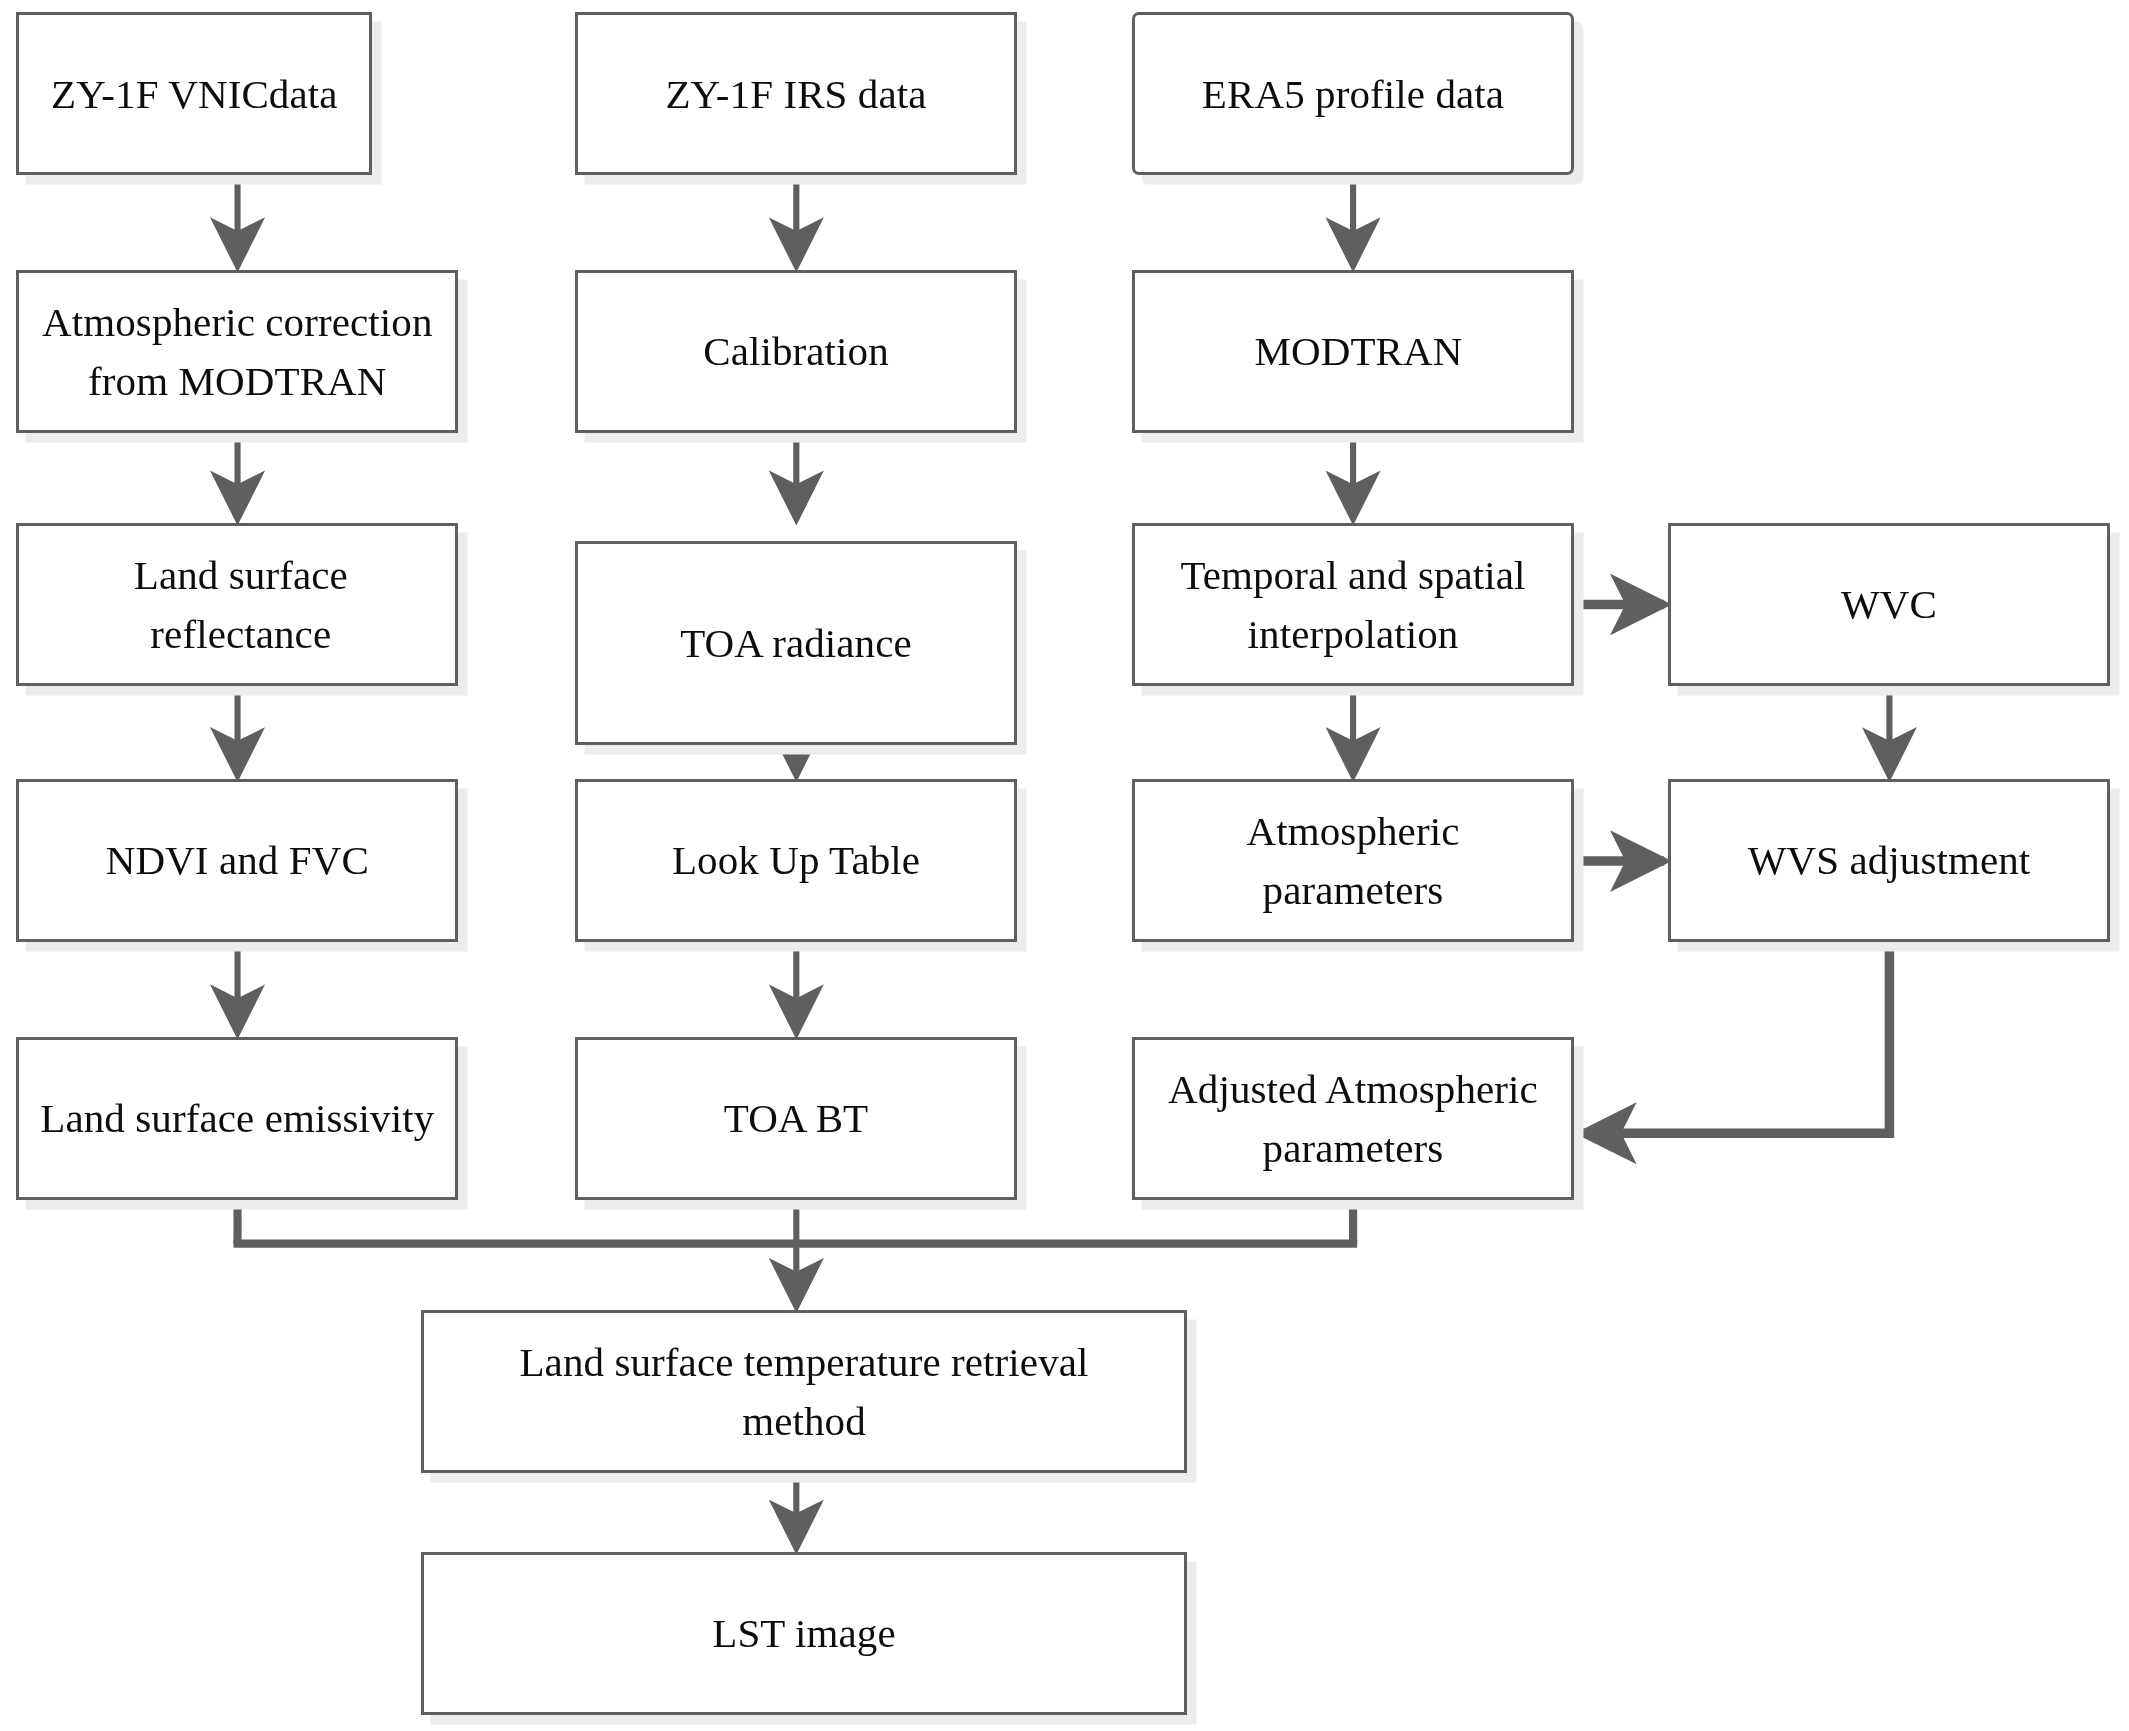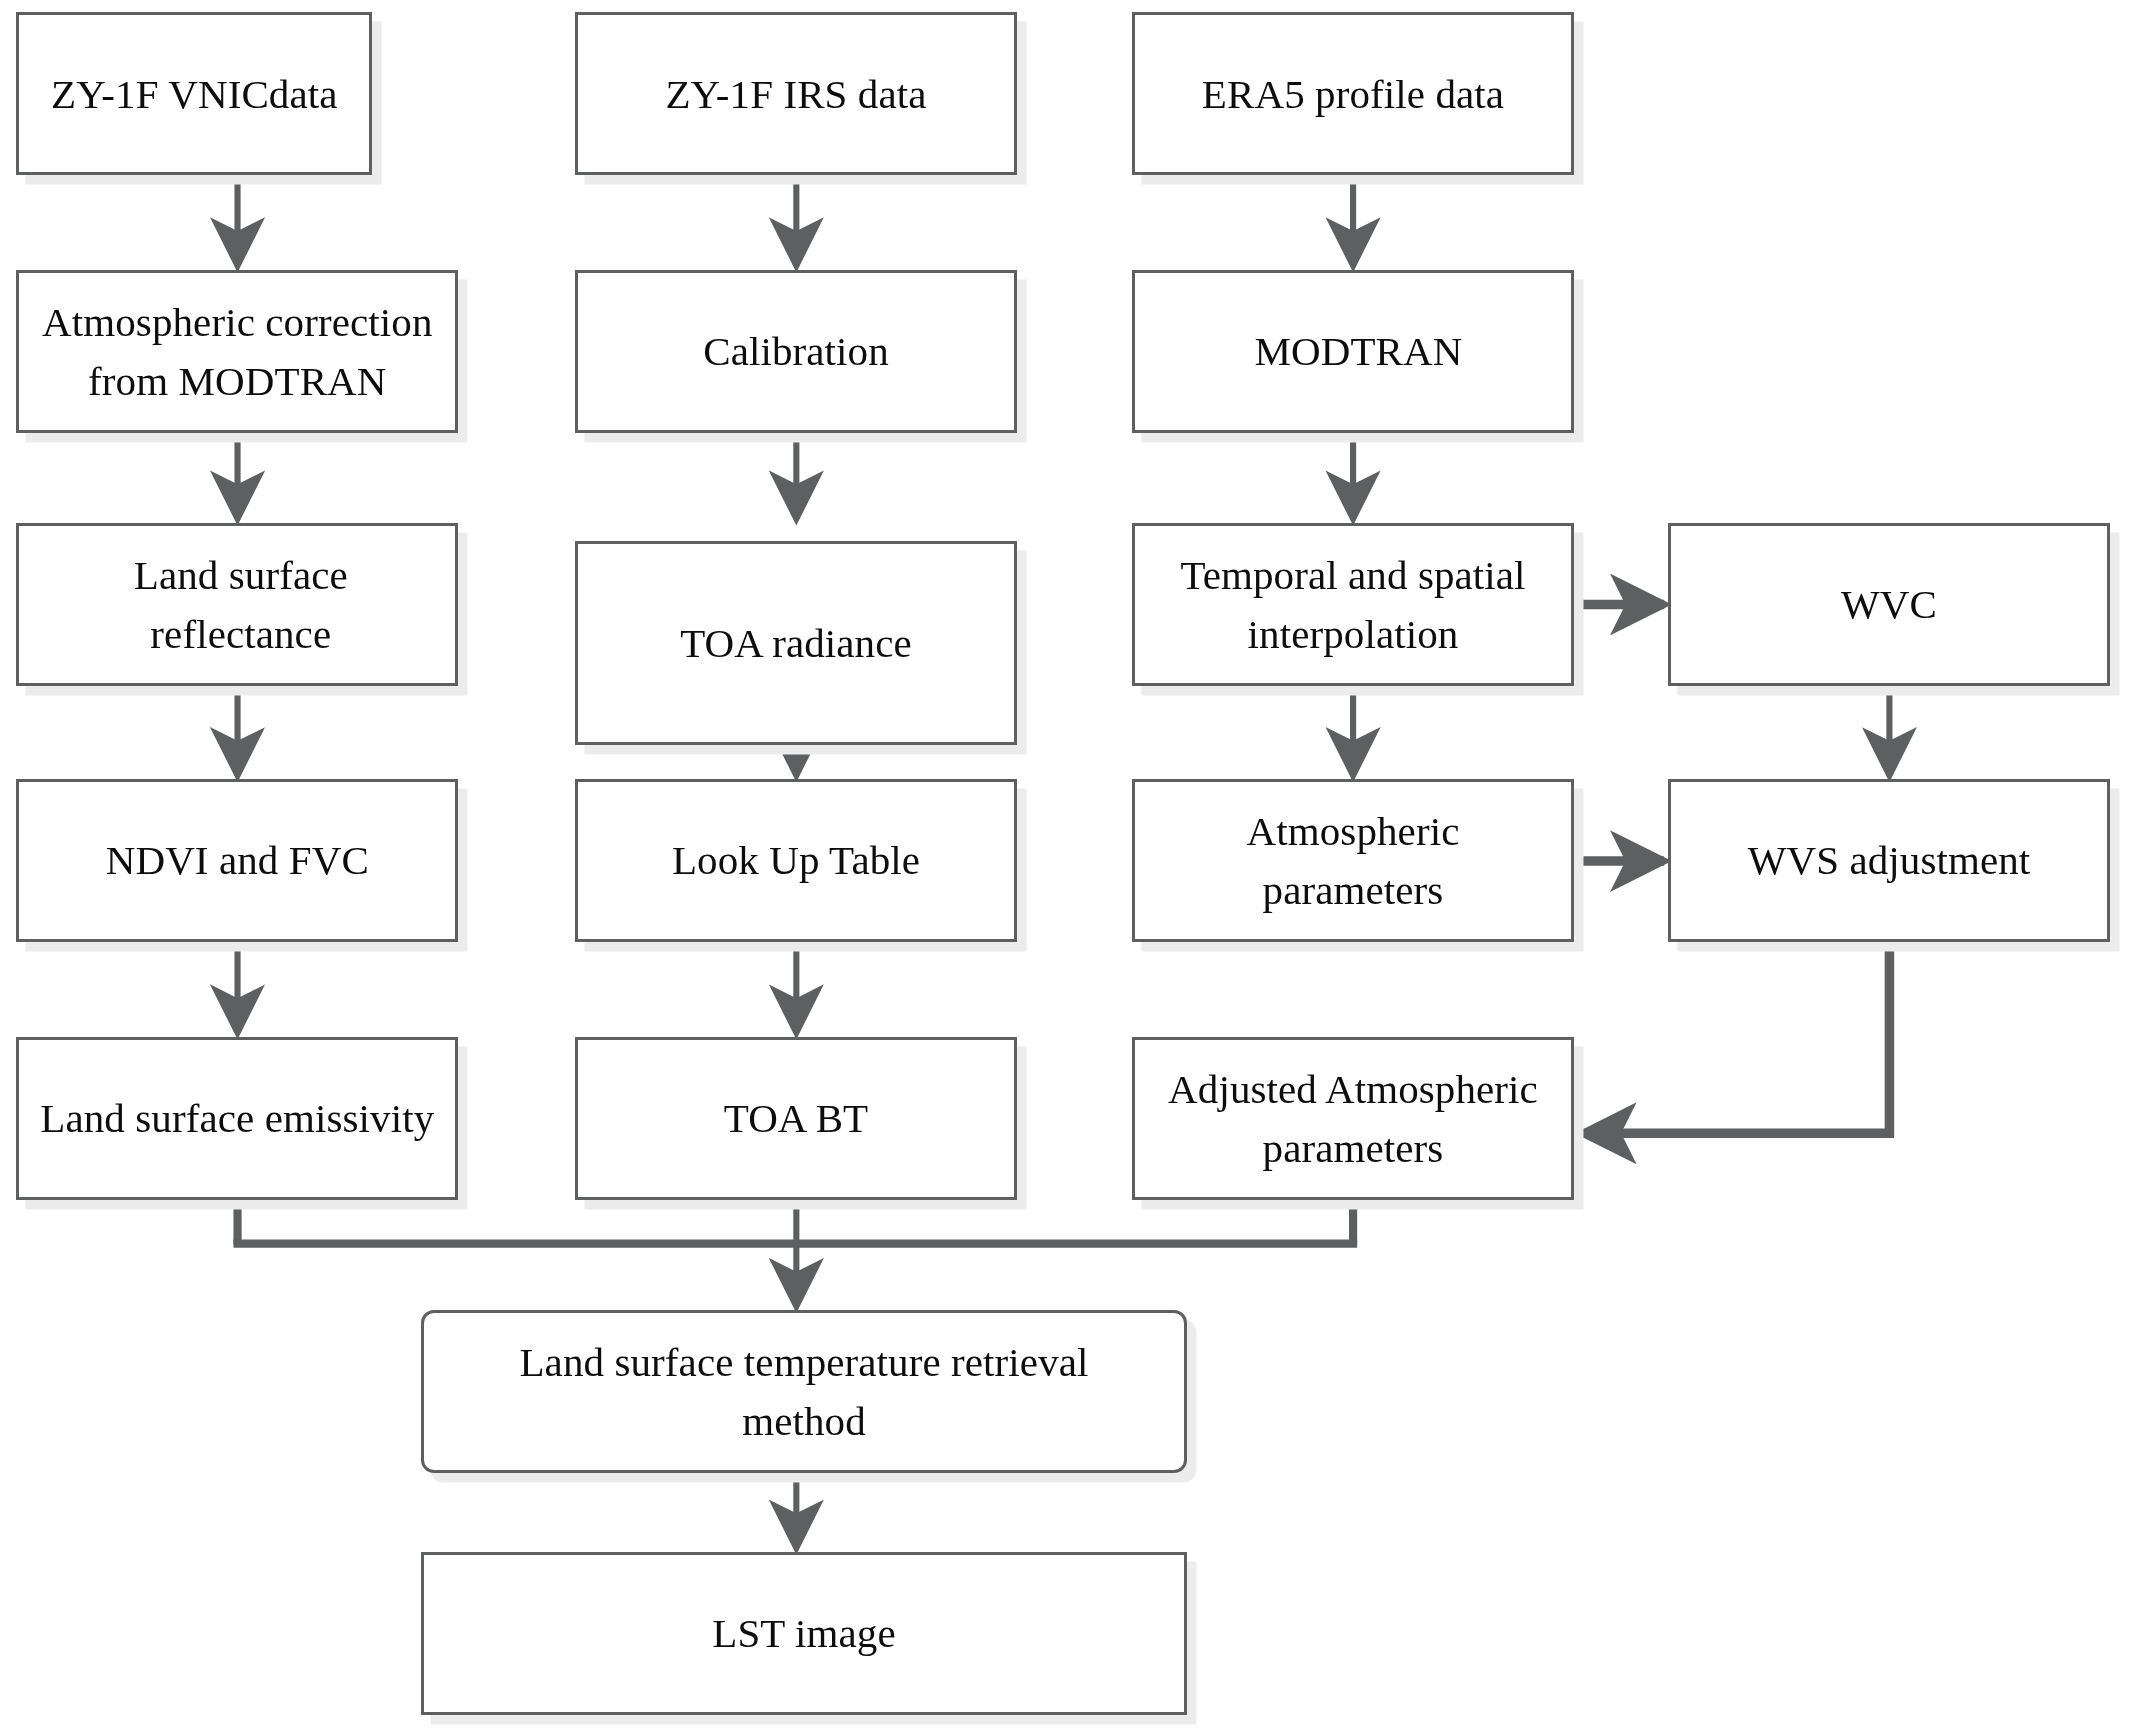--- a/index.html
+++ b/index.html
@@ -89,21 +89,21 @@
     <line x1="1170" y1="2165" x2="1170" y2="2274" stroke="#5d5f61" stroke-width="9" marker-end="url(#arrowThin)"></line>
   </svg>
 
   <div id="nodes">
       <div class="node" style="left: 16.3px; top: 12.3px; width: 356px; height: 163px;">
         <span class="label">ZY-1F VNICdata</span>
       </div>
       <div class="node" style="left: 575px; top: 12.3px; width: 442px; height: 163px;">
         <span class="label">ZY-1F IRS data</span>
       </div>
-      <div class="node" style="left: 1132px; top: 12.3px; width: 442px; height: 163px;">
+      <div class="node" style="left: 1132px; top: 12.3px; width: 442px; height: 163px; border-radius: 7px;">
         <span class="label">ERA5 profile data</span>
       </div>
       <div class="node" style="left: 16.3px; top: 270px; width: 442px; height: 163px;">
         <span class="label">Atmospheric correction
 from MODTRAN</span>
       </div>
       <div class="node" style="left: 575px; top: 270px; width: 442px; height: 163px; justify-content: center;">
         <span class="label">Calibration</span>
       </div>
       <div class="node" style="left: 1132px; top: 270px; width: 442px; height: 163px; padding-left: 11px;">
@@ -139,21 +139,21 @@
       <div class="node" style="left: 16.3px; top: 1037px; width: 442px; height: 163px;">
         <span class="label">Land surface emissivity</span>
       </div>
       <div class="node" style="left: 575px; top: 1037px; width: 442px; height: 163px;">
         <span class="label">TOA BT</span>
       </div>
       <div class="node" style="left: 1132px; top: 1037px; width: 442px; height: 163px;">
         <span class="label">Adjusted Atmospheric
 parameters</span>
       </div>
-      <div class="node" style="left: 421px; top: 1310px; width: 766px; height: 163px; border-radius: 13px;">
+      <div class="node" style="left: 421px; top: 1310px; width: 766px; height: 163px;">
         <span class="label">Land surface temperature retrieval
 method</span>
       </div>
       <div class="node" style="left: 421px; top: 1552px; width: 766px; height: 163px;">
         <span class="label">LST image</span>
       </div>
     </div>
 
 </div>
 

